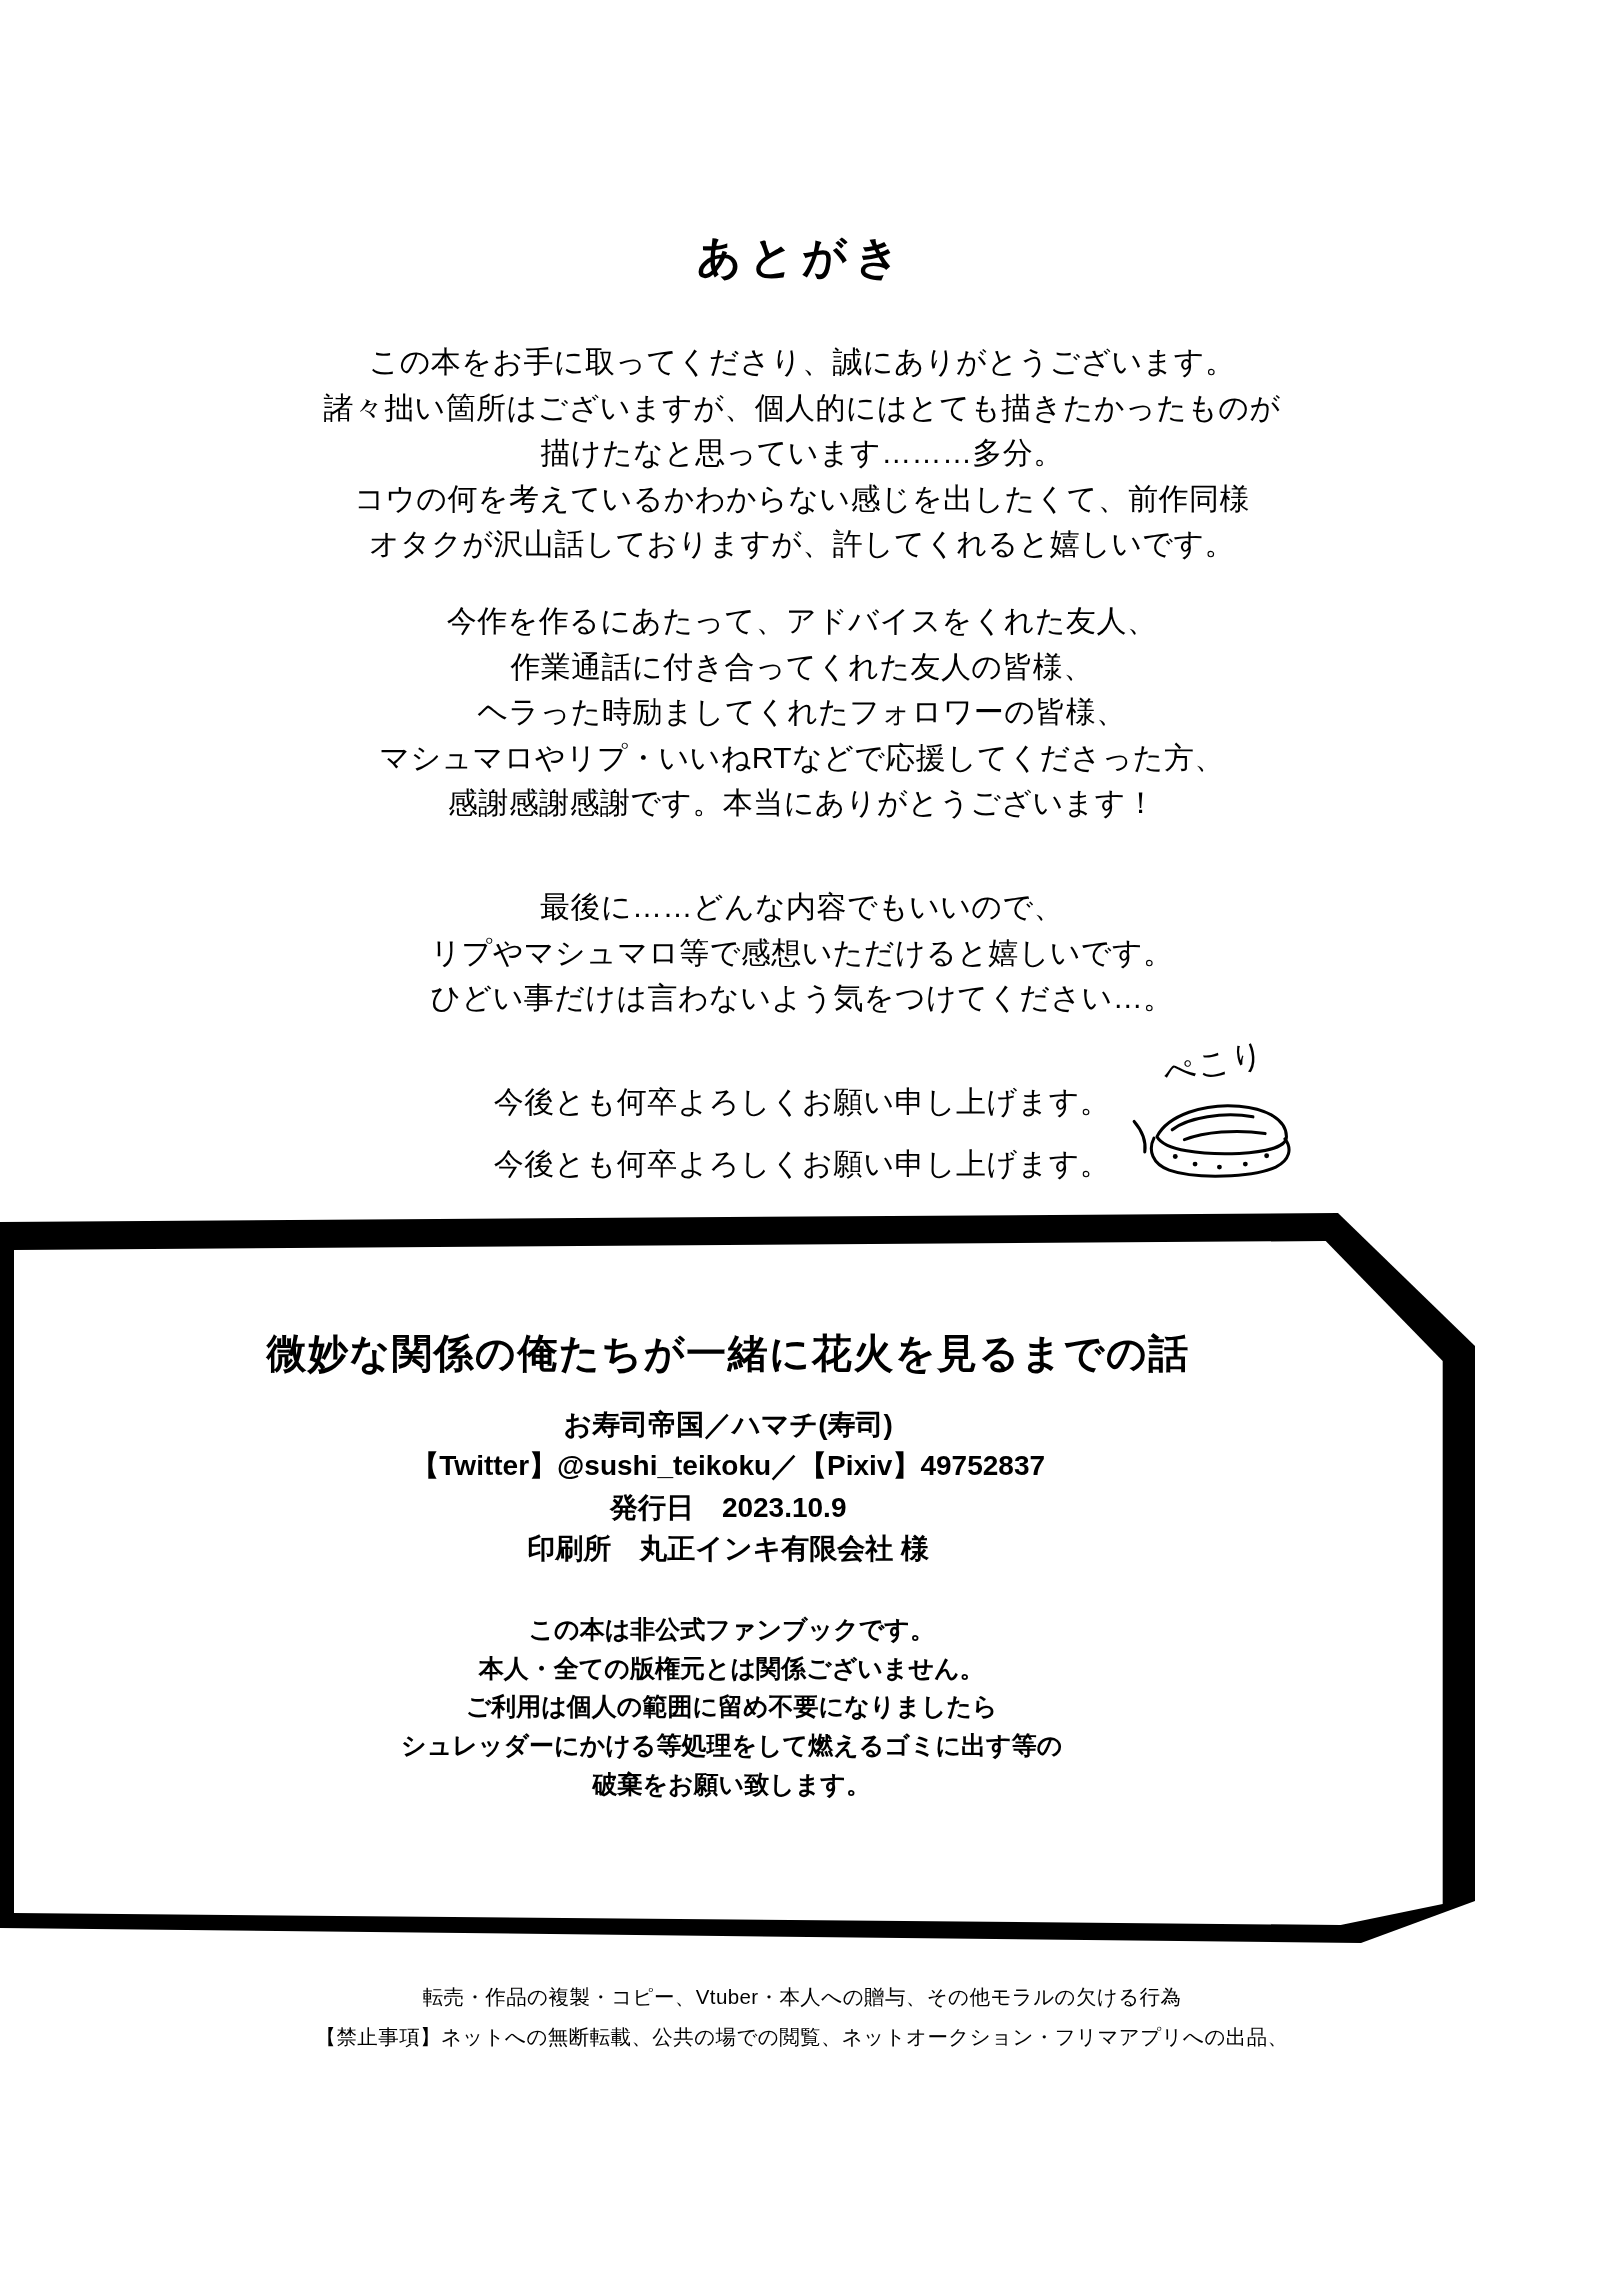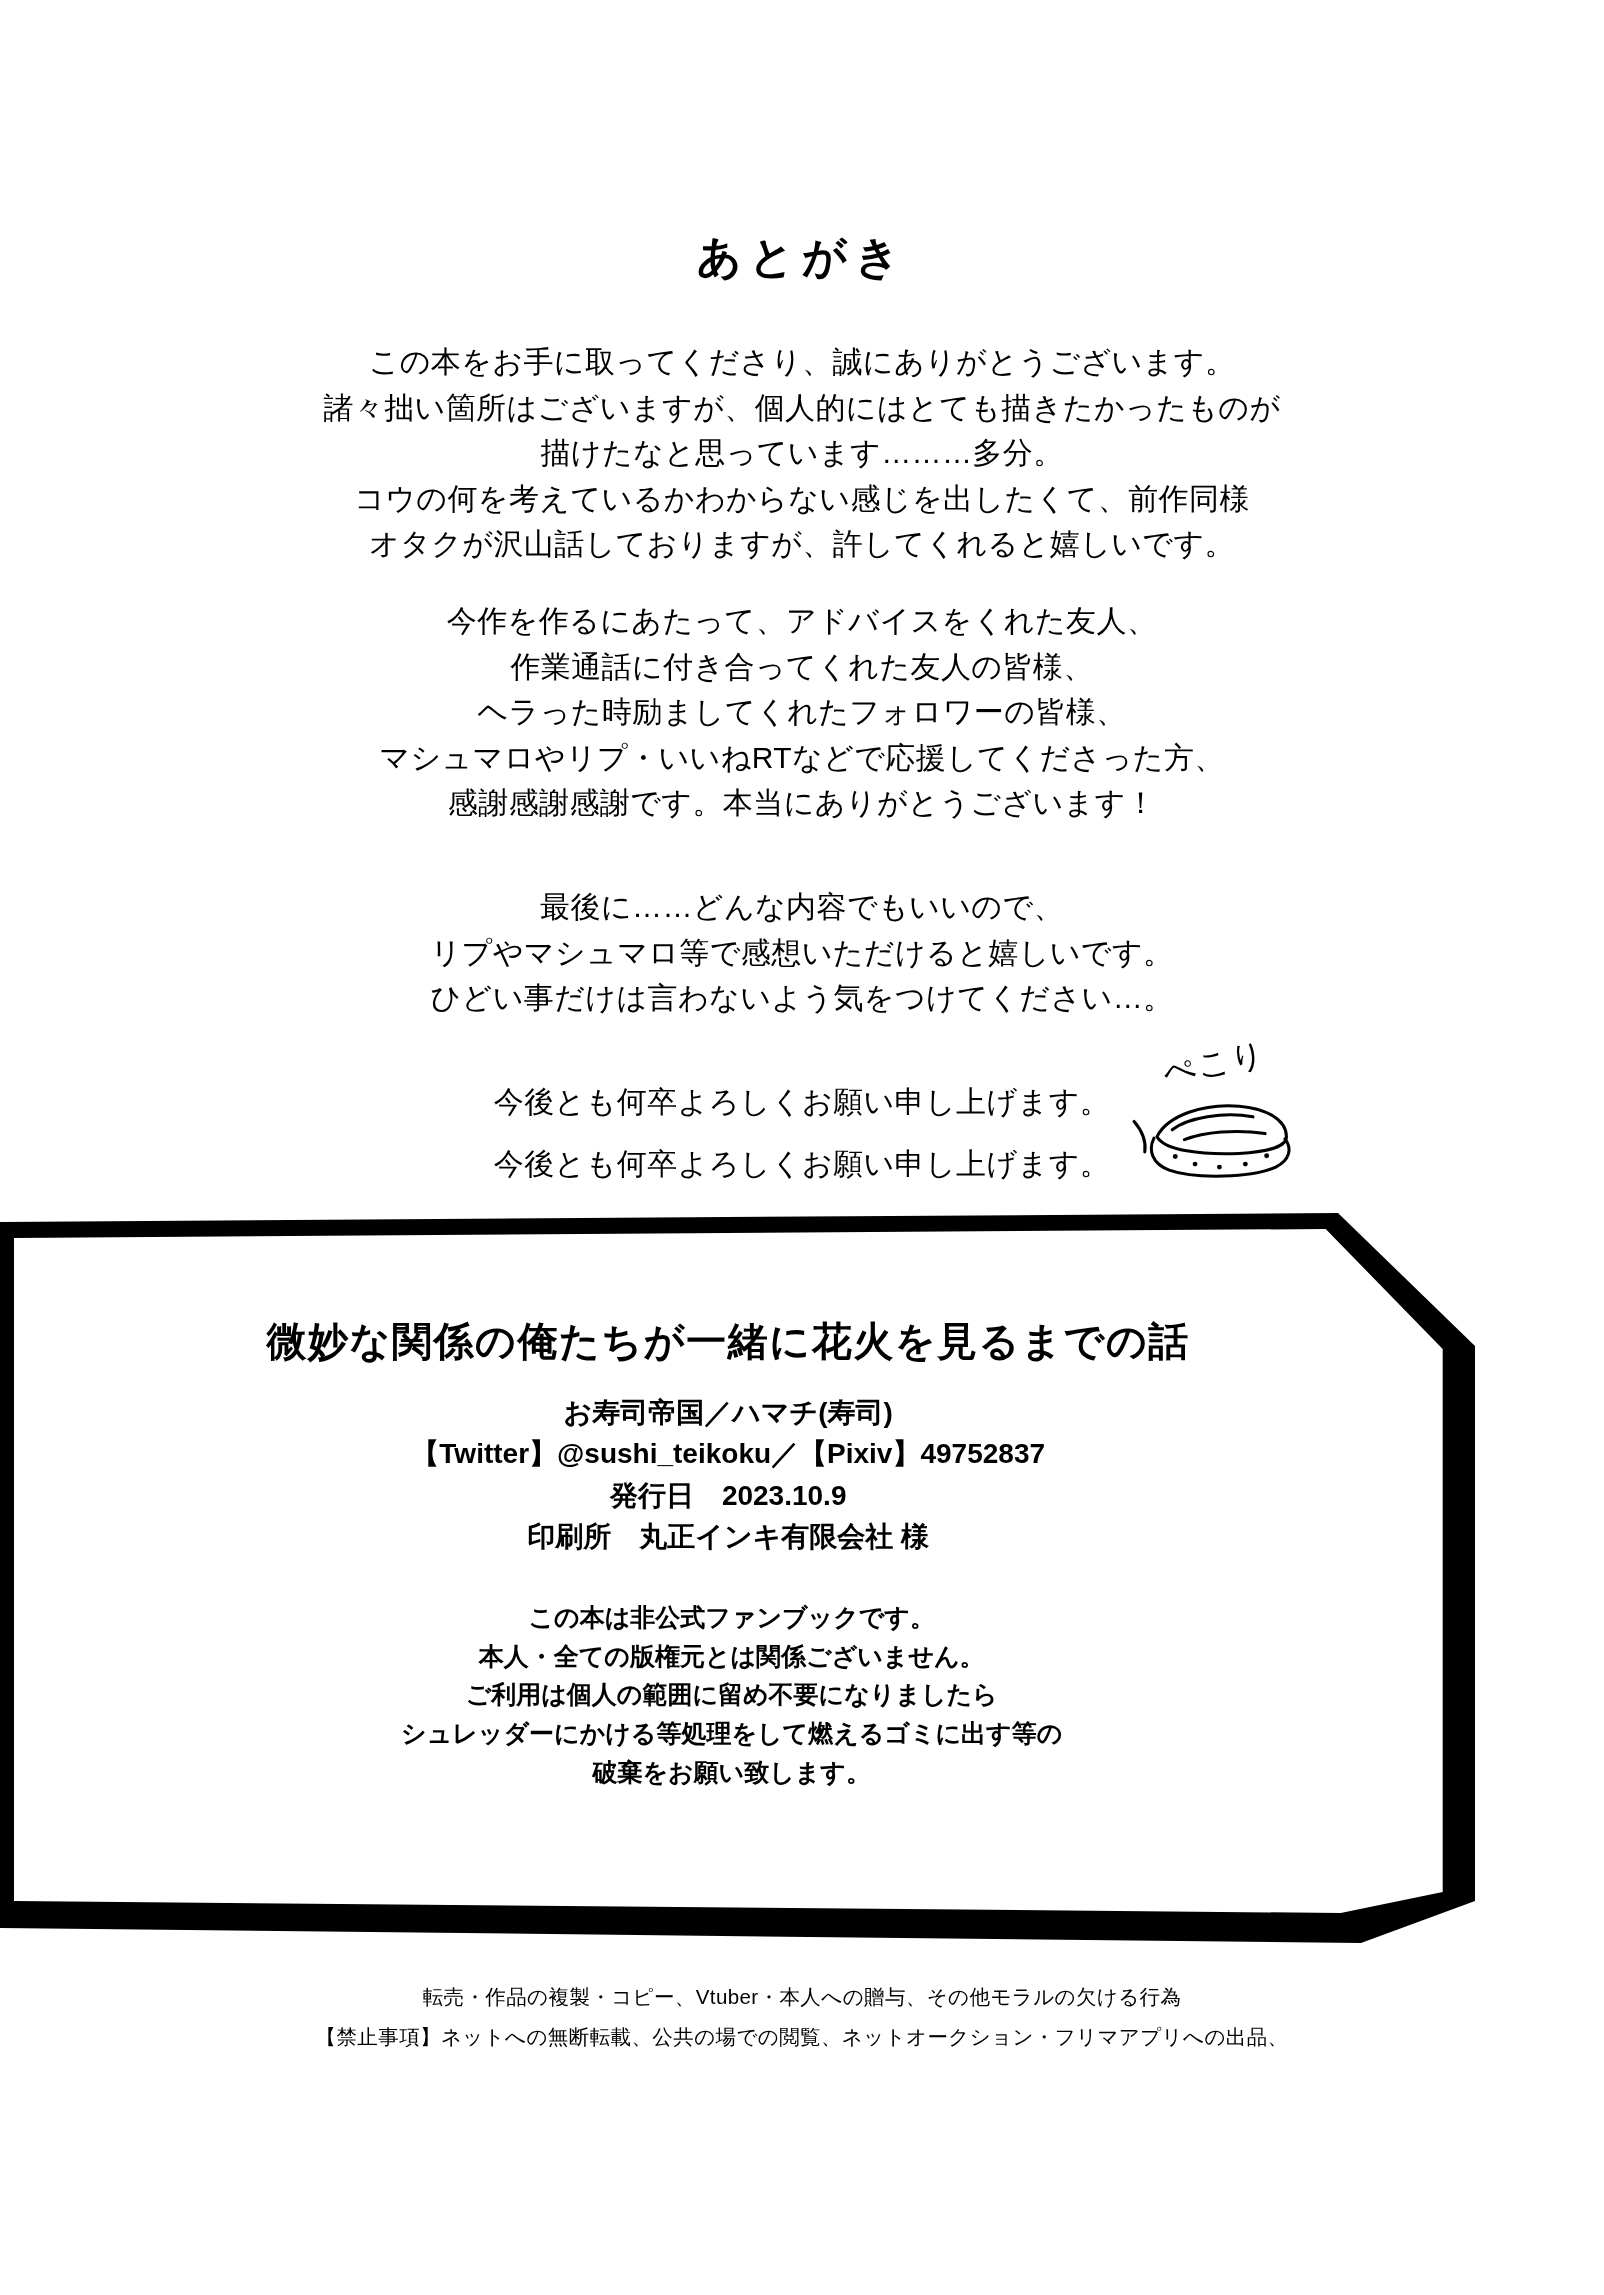--- a/index.html
+++ b/index.html
@@ -79,21 +79,21 @@
     left: 0;
     top: 0;
     width: 1475px;
     height: 730px;
     background: #000000;
     clip-path: polygon(0 9px, 1338px 0px, 1475px 133px, 1475px 688px, 1361px 730px, 0 715px);
   }
   #colophon-white {
     position: absolute;
     left: 13.7px;
-    top: 16px;
+    top: 28px;
     width: 1429px;
     height: 684px;
     background: #ffffff;
     clip-path: polygon(0 9px, 1312px 0px, 1429px 120px, 1429px 663px, 1327px 684px, 0 672px);
   }
   #colophon-inner {
     position: absolute;
     left: 0;
     top: 0;
     width: 1429px;

